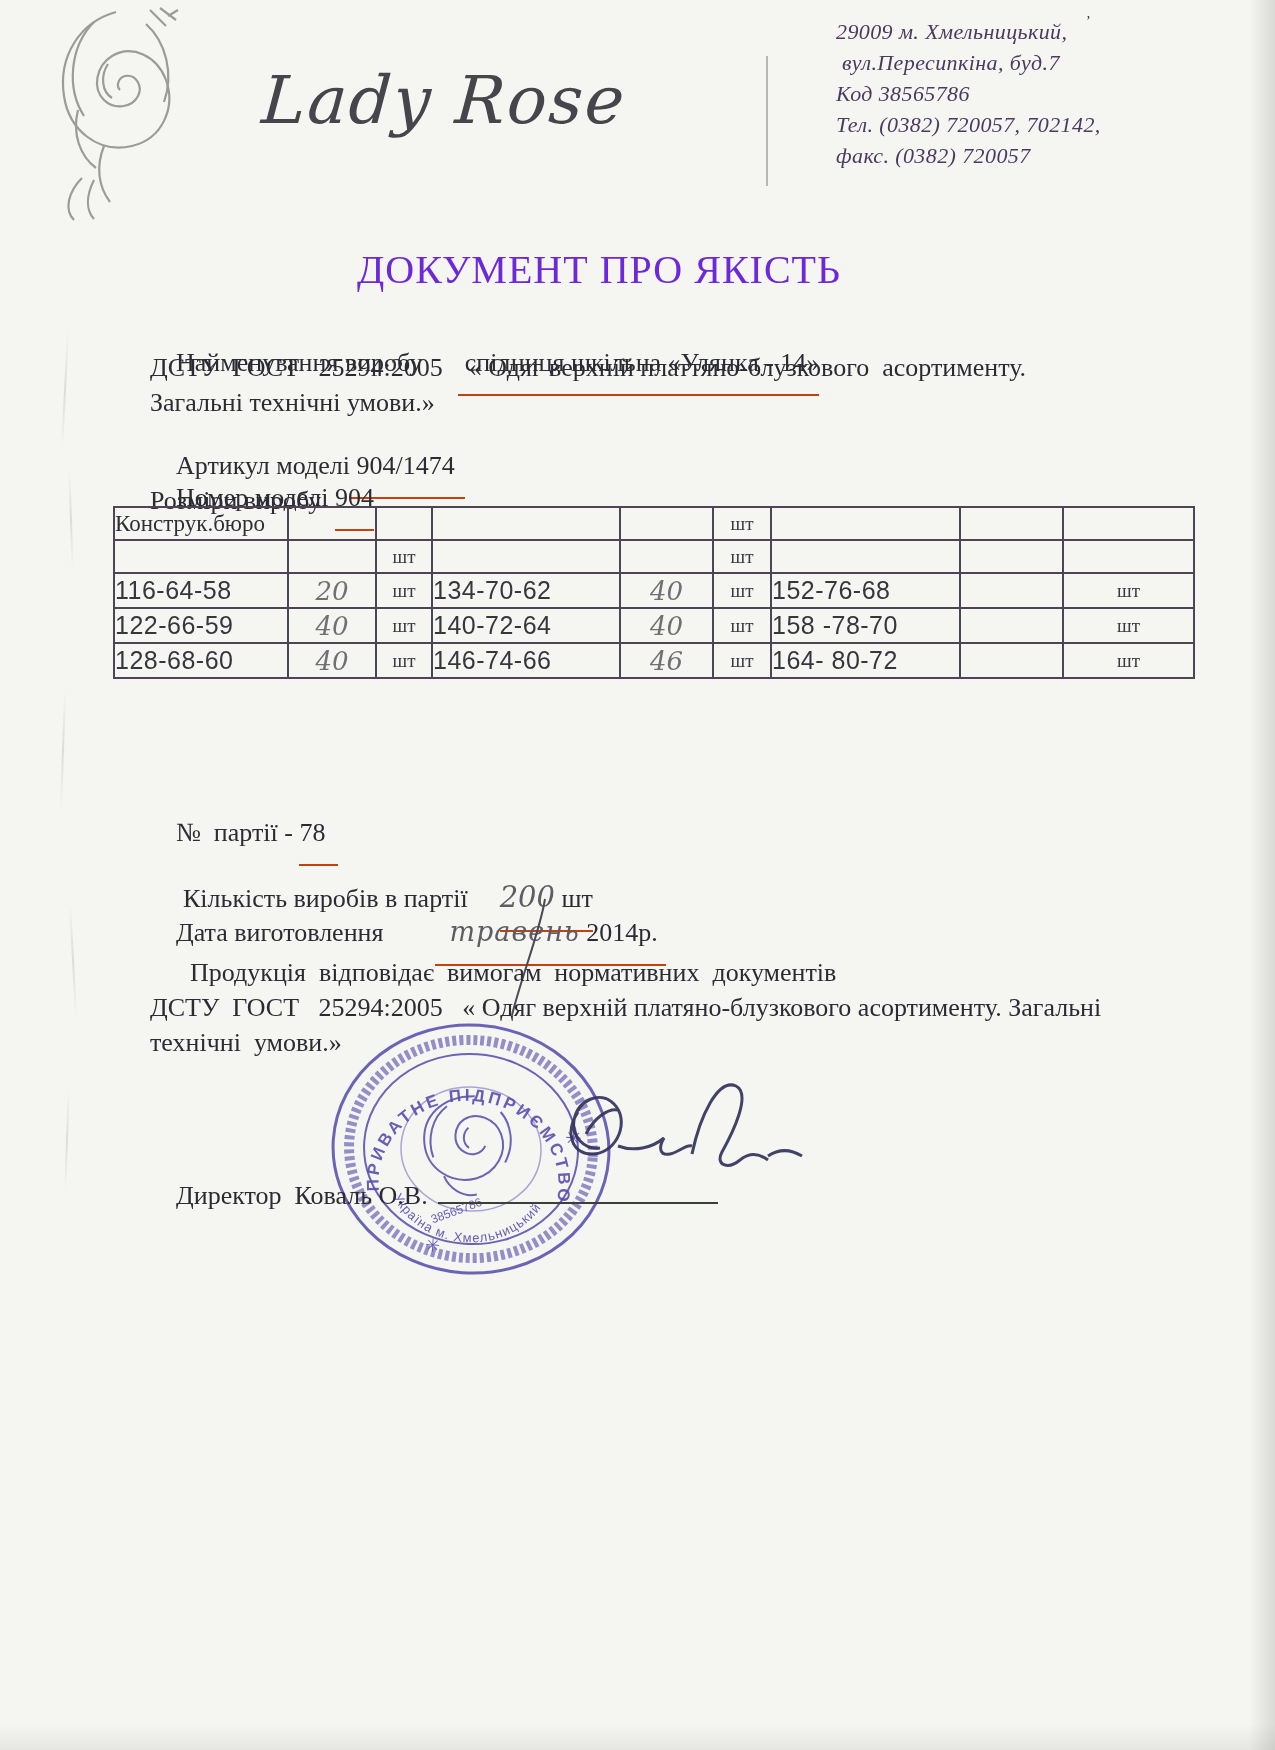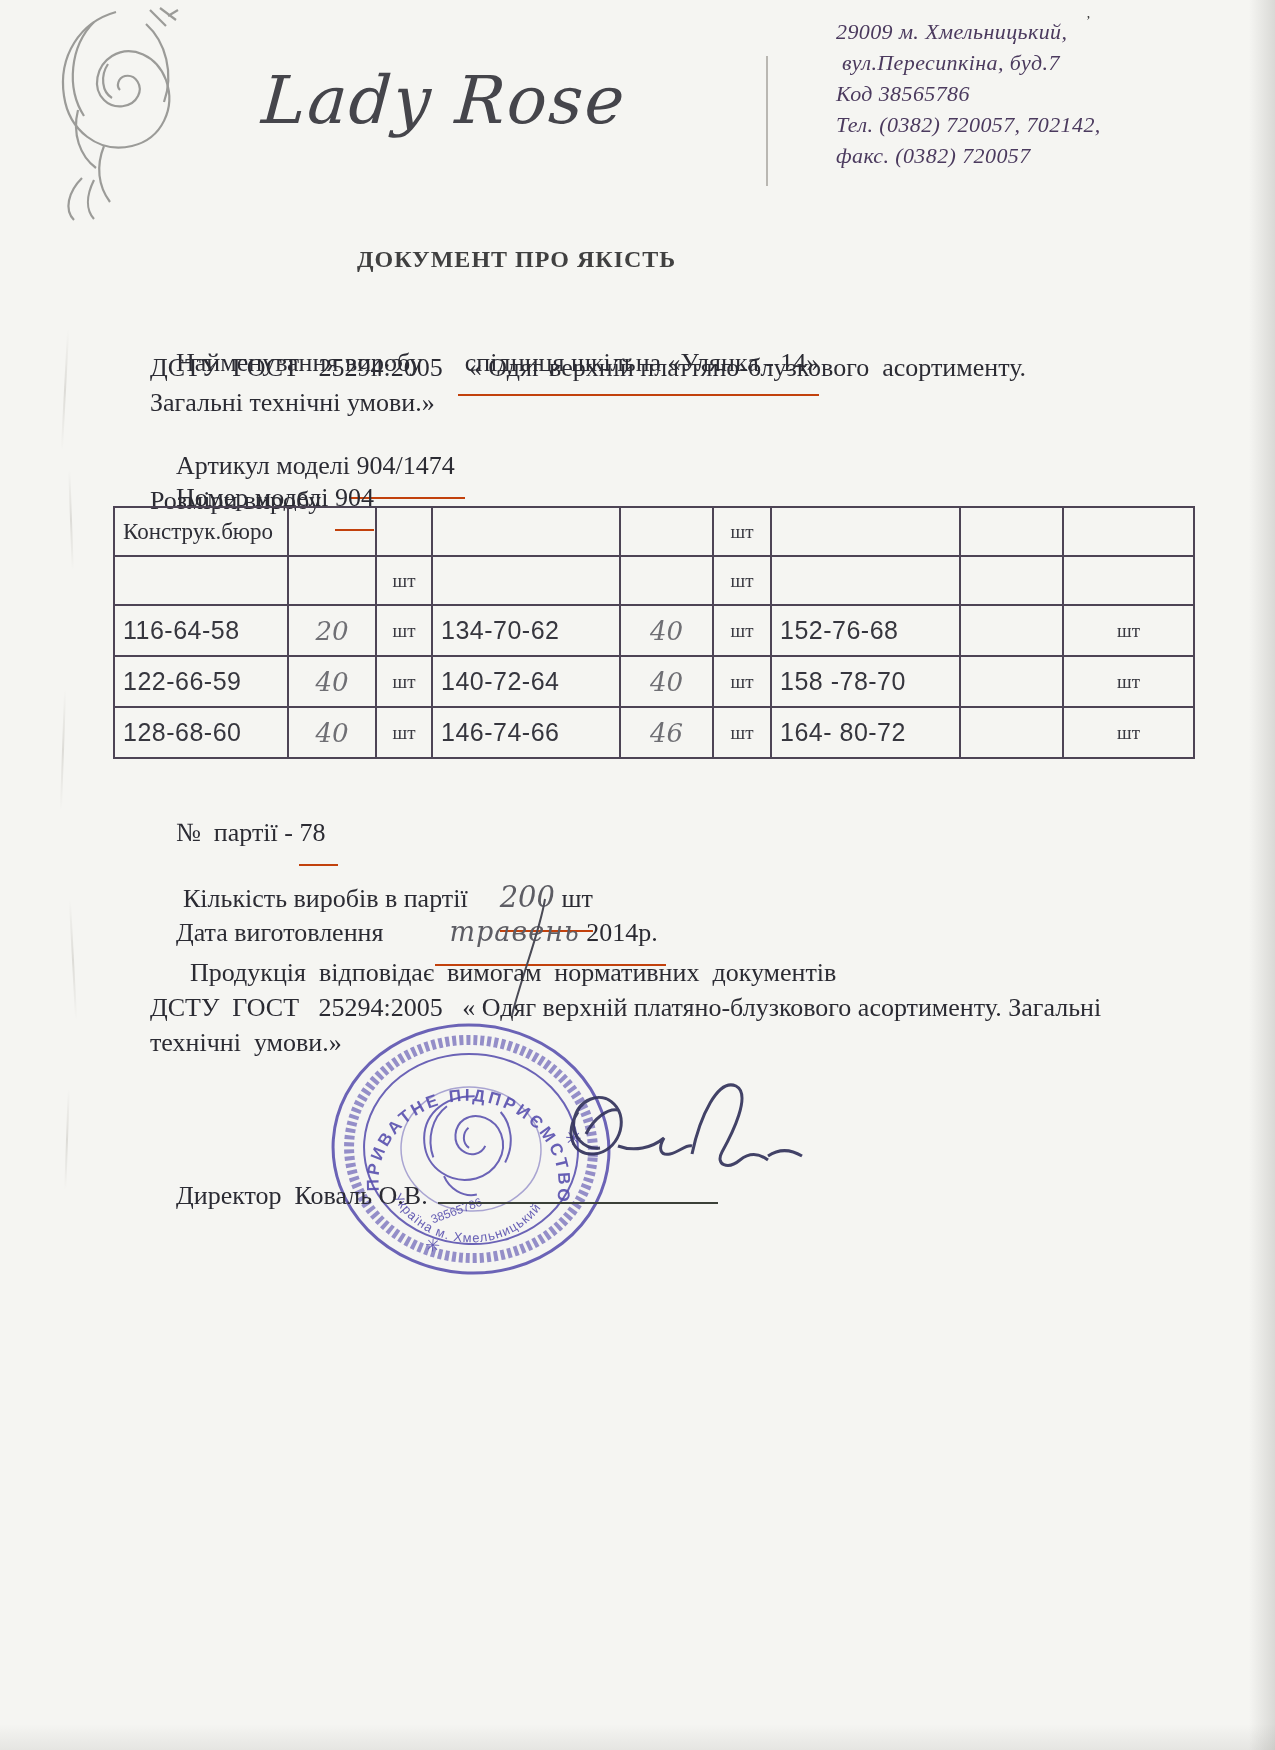--- a/index.html
+++ b/index.html
@@ -8,29 +8,29 @@
   .abs{position:absolute;white-space:pre;}
   
   .logo-script{font-family:"DejaVu Serif",serif;font-style:italic;font-size:66px;
                color:#45454b;transform:skewX(-4deg);letter-spacing:2px;}
   .vdivider{position:absolute;width:2px;background:#b9b7b2;}
   .addr{position:absolute;font-style:italic;font-size:22px;line-height:31px;
         color:#4b3a5e;letter-spacing:.4px;}
   .addr div{white-space:pre;}
   .tickmark{font-size:14px;color:#333;}
   
-  .title{font-weight:bold;font-size:24px;letter-spacing:1px;color:#404040;}
+  .title{font-weight:normal;font-size:40px;letter-spacing:1px;color:#6d28d9;}
   .bodyline{font-size:26px;color:#2b2b33;}
   .ul{border-bottom:2px solid #c2410c;padding-bottom:17px;}
   .gap{display:inline-block;}
   
   table.sizes{position:absolute;left:113px;top:506px;width:1080px;
               border-collapse:collapse;table-layout:fixed;}
   table.sizes td{border:2px solid #4d4455;height:31px;overflow:hidden;
-                 vertical-align:middle;padding:8px;}
+                 vertical-align:middle;padding:0;}
   table.sizes tr:nth-child(n+3) td{height:33px;}
   td.hdrlabel{font-size:23px;padding-left:8px;color:#2e2e36;}
   td.unit{font-size:19px;text-align:center;color:#3a3a42;}
   td.size{font-family:"Liberation Sans",sans-serif;font-size:25px;
           color:#36363e;padding-left:10px;letter-spacing:.5px;}
   td.hw{font-family:"DejaVu Serif",serif;font-style:italic;font-size:26px;
         color:#6f6f74;text-align:center;}
   
   .script{font-family:"DejaVu Serif",serif;font-style:italic;color:#5d5d64;}
   .sigline{display:inline-block;border-bottom:2px solid #3a4038;height:24px;}

